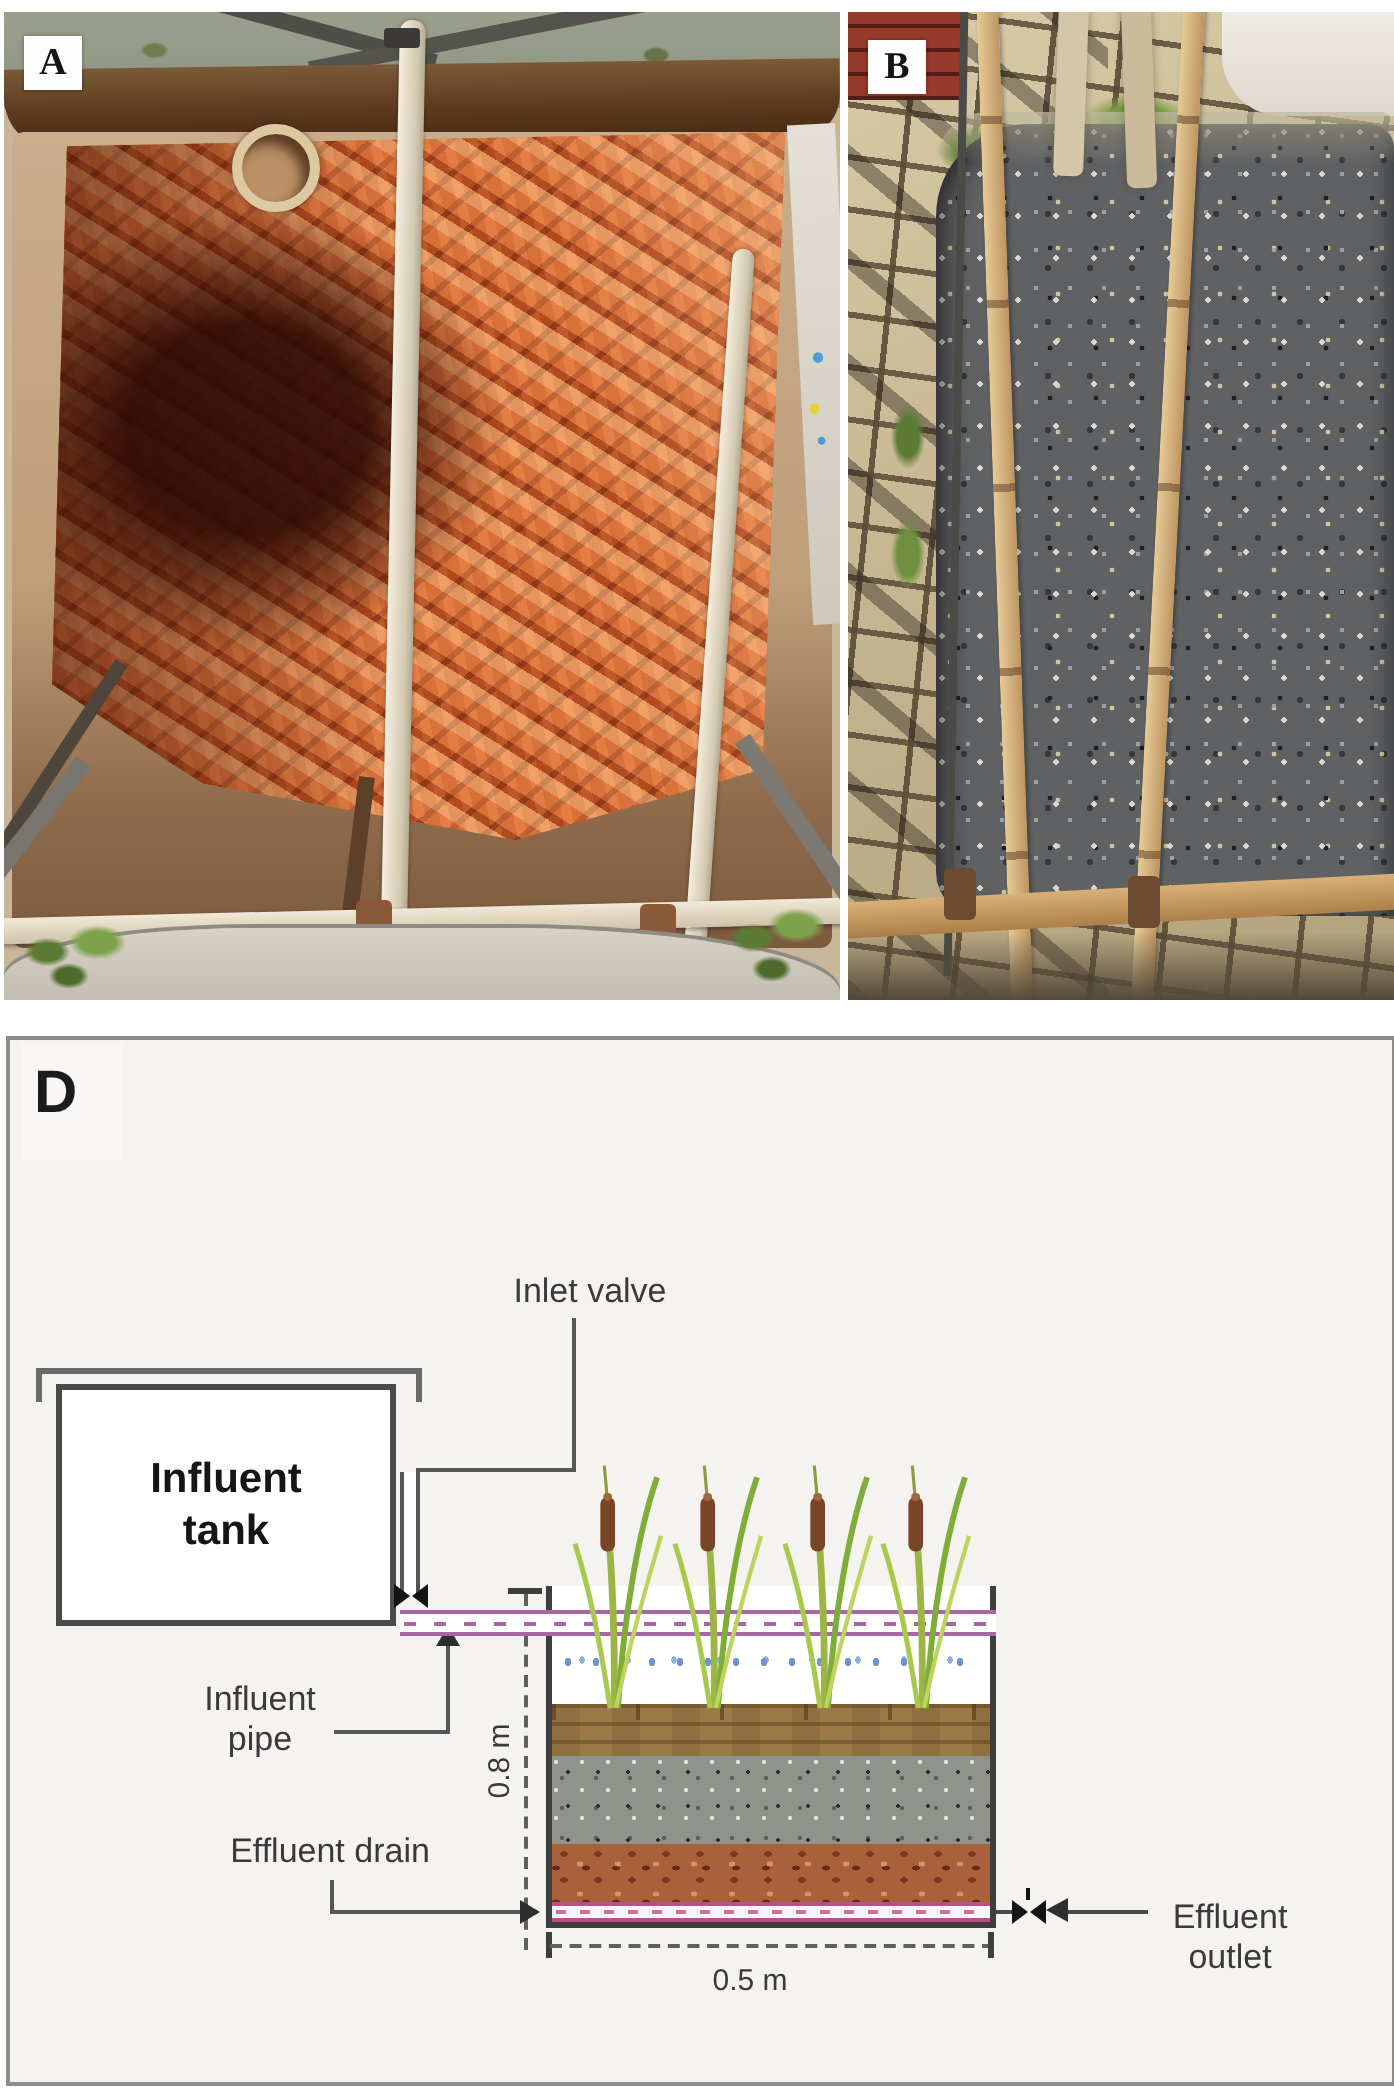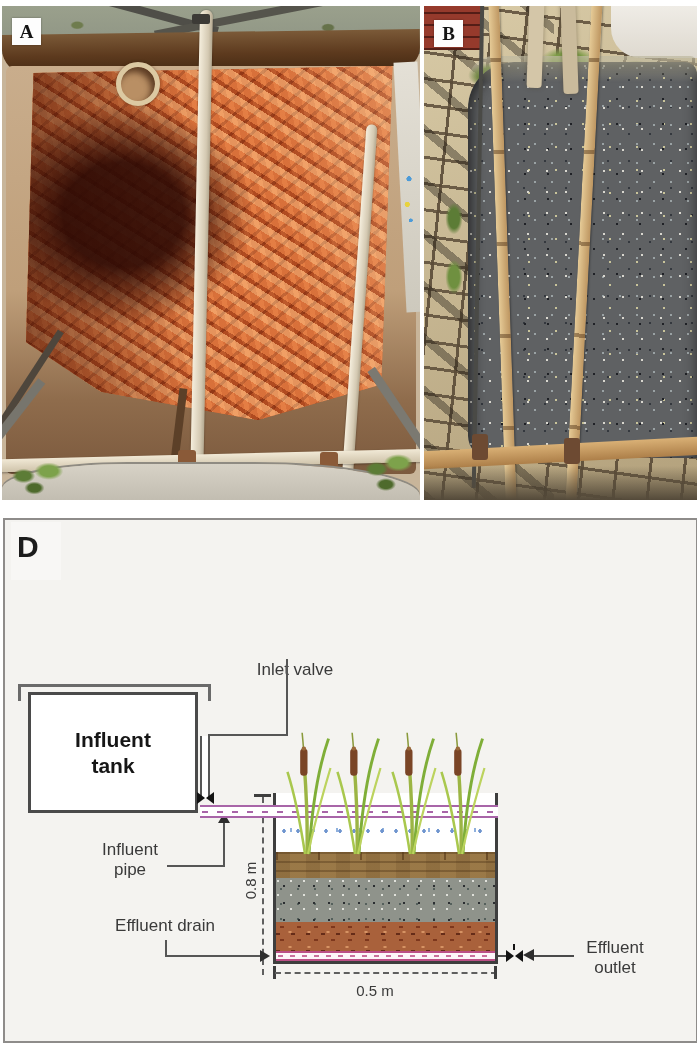--- a/index.html
+++ b/index.html
@@ -242,21 +242,21 @@
   </div>
 
   <div id="panelD">
     <div class="abs d-letter-box"></div>
     <div class="abs d-letter">D</div>
 
     <div class="abs bracket"></div>
     <div class="abs tank">Influent
 tank</div>
 
-    <div class="abs diag-label" style="left:215px;top:116px;width:150px;margin-top:24px;">Inlet valve</div>
+    <div class="abs diag-label" style="left:215px;top:116px;width:150px;">Inlet valve</div>
     <div class="abs vline" style="left:281px;top:139px;height:77px;"></div>
     <div class="abs hline" style="left:203px;top:214px;width:80px;"></div>
 
     <div class="abs feed-pipe"></div>
     <div class="abs valve" style="left:192px;top:272px;">
       <div class="tri tri-r"></div>
         <div class="tri tri-l"></div>
     </div>
 
     <div class="abs bed">
@@ -332,17 +332,17 @@
     <div class="abs tri arrow-right" style="left:255px;top:430px;"></div>
 
     <div class="abs hline" style="left:492px;top:435px;width:10px;border-color:#4a4a4a;"></div>
     <div class="abs vline" style="left:508px;top:424px;height:6px;border-color:#131313;"></div>
     <div class="abs valve" style="left:501px;top:430px;">
       <div class="tri tri-r"></div>
         <div class="tri tri-l"></div>
     </div>
     <div class="abs tri arrow-left" style="left:518px;top:429px;"></div>
     <div class="abs hline" style="left:529px;top:435px;width:40px;border-color:#4a4a4a;"></div>
-    <div class="abs diag-label" style="left:555px;top:418px;width:110px;">Effluent
+    <div class="abs diag-label" style="left:555px;top:429px;width:110px;">Effluent
 outlet</div>
   </div>
 
 </div>
 
 </body></html>

